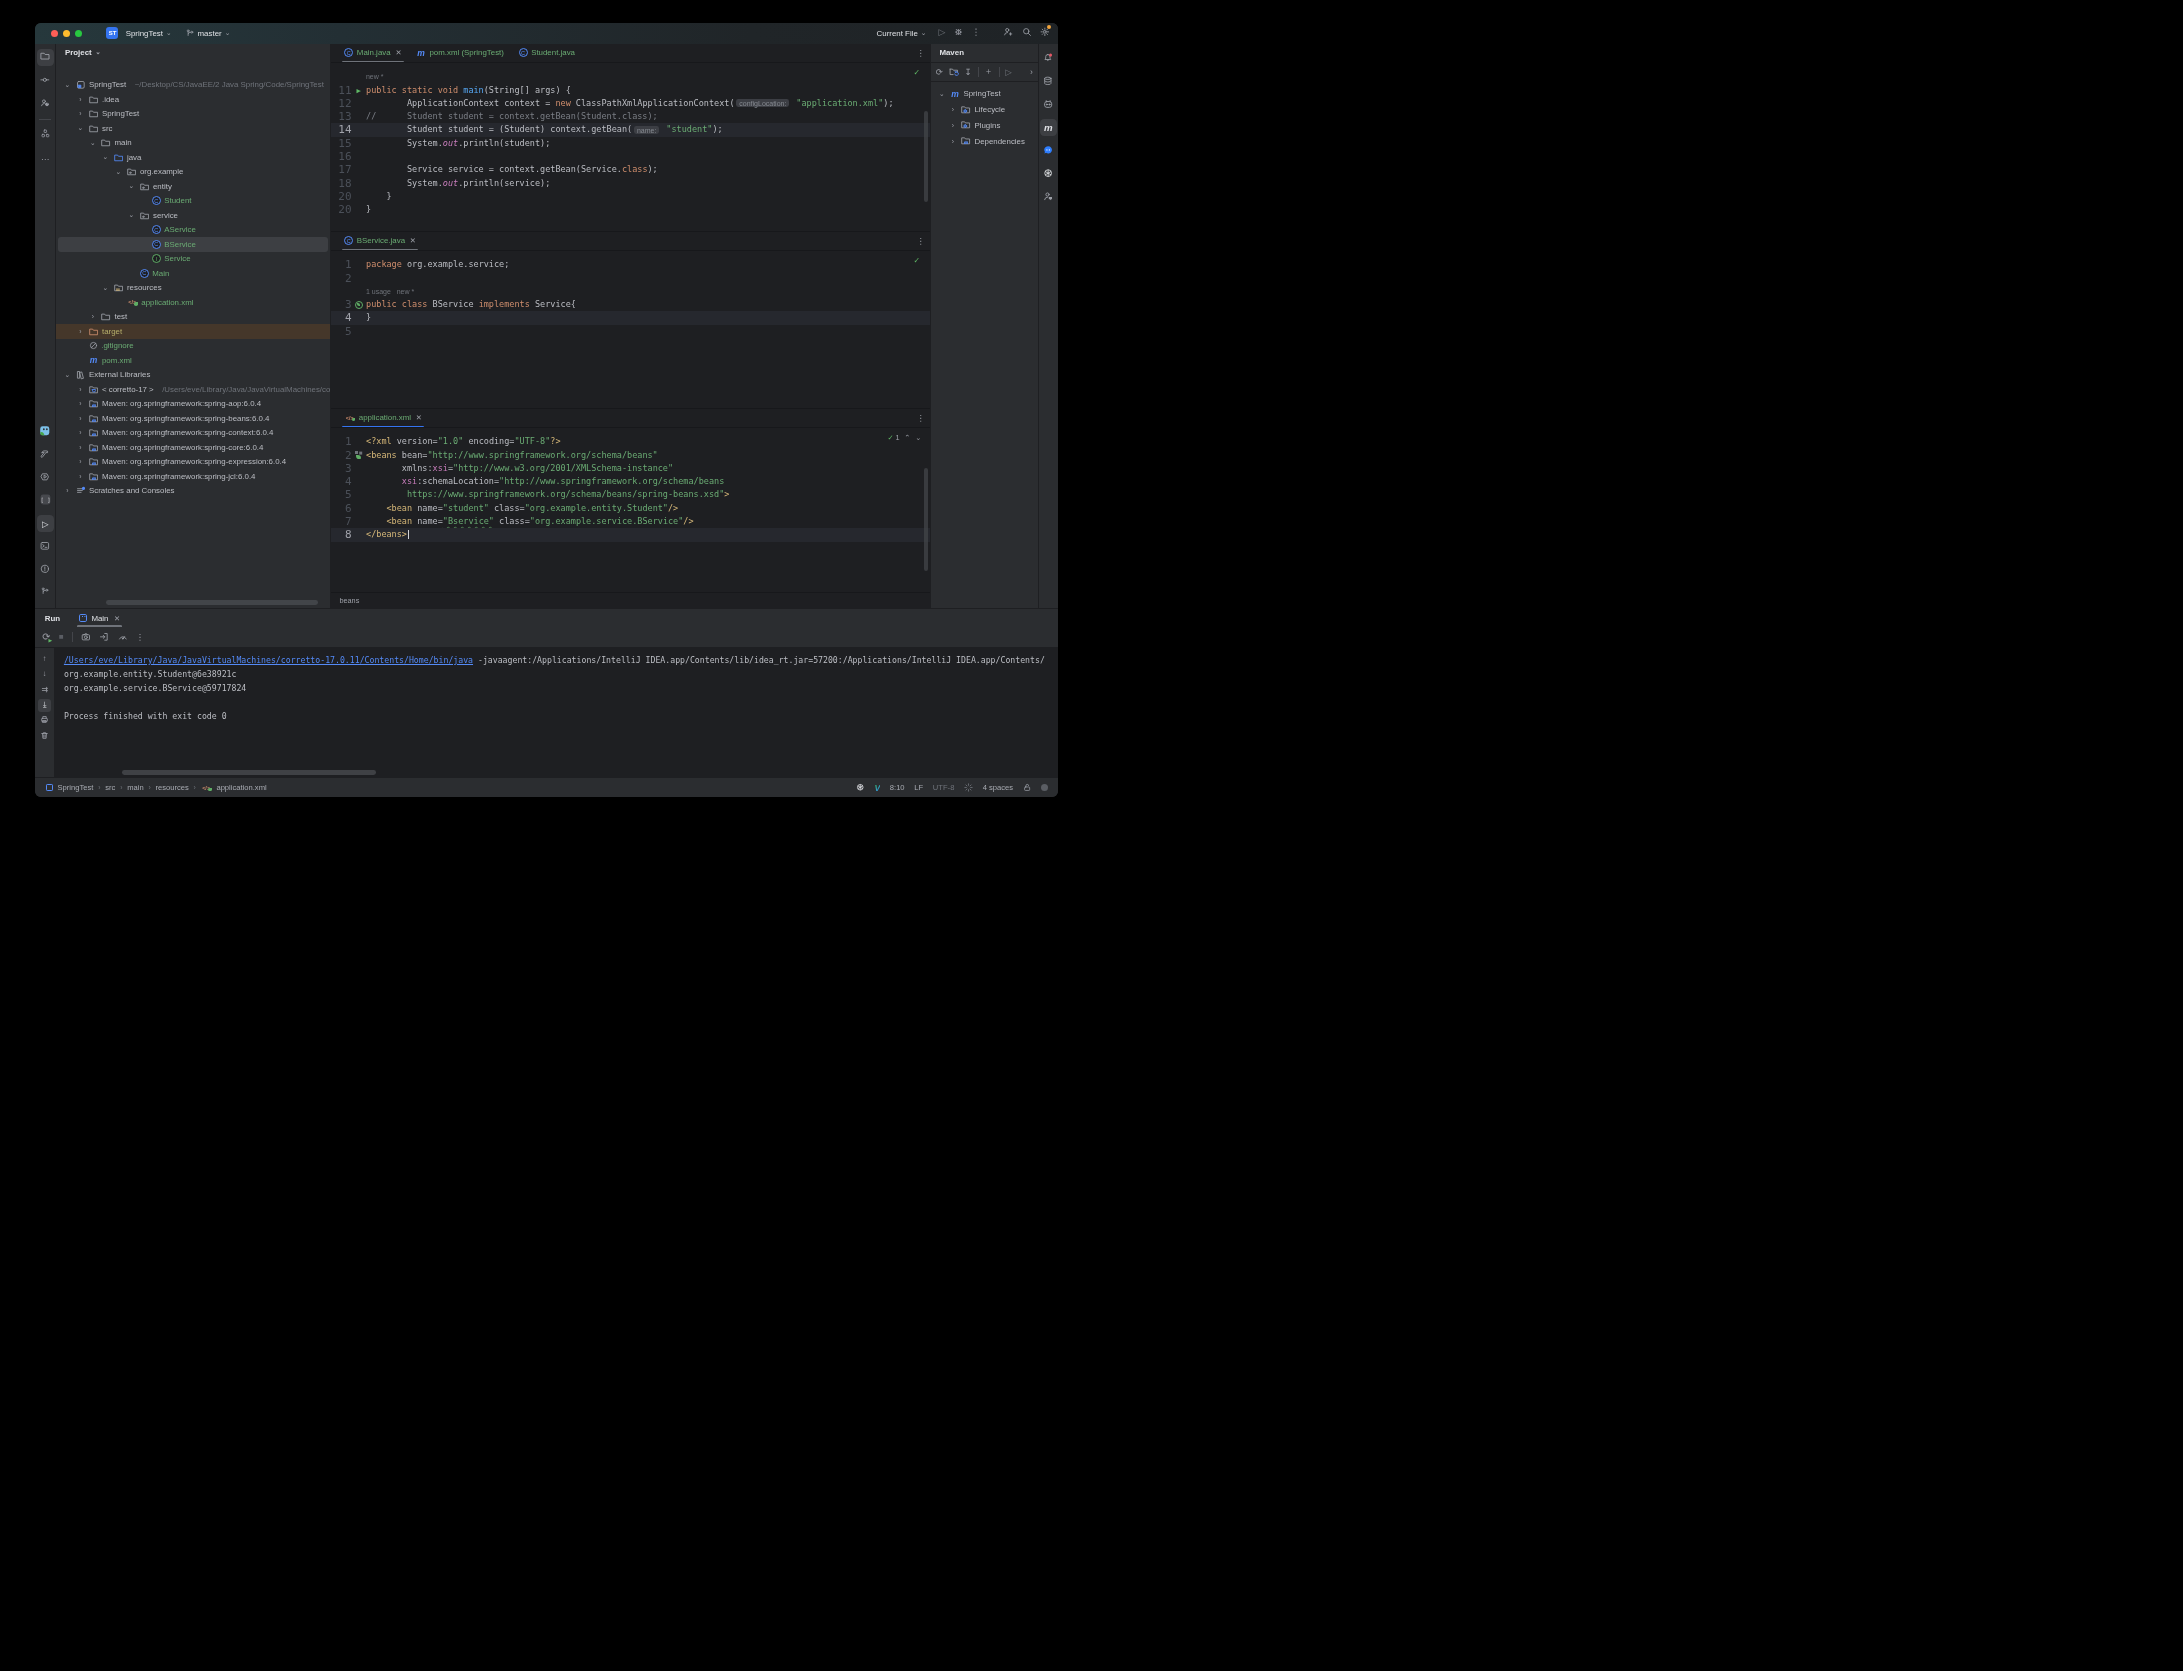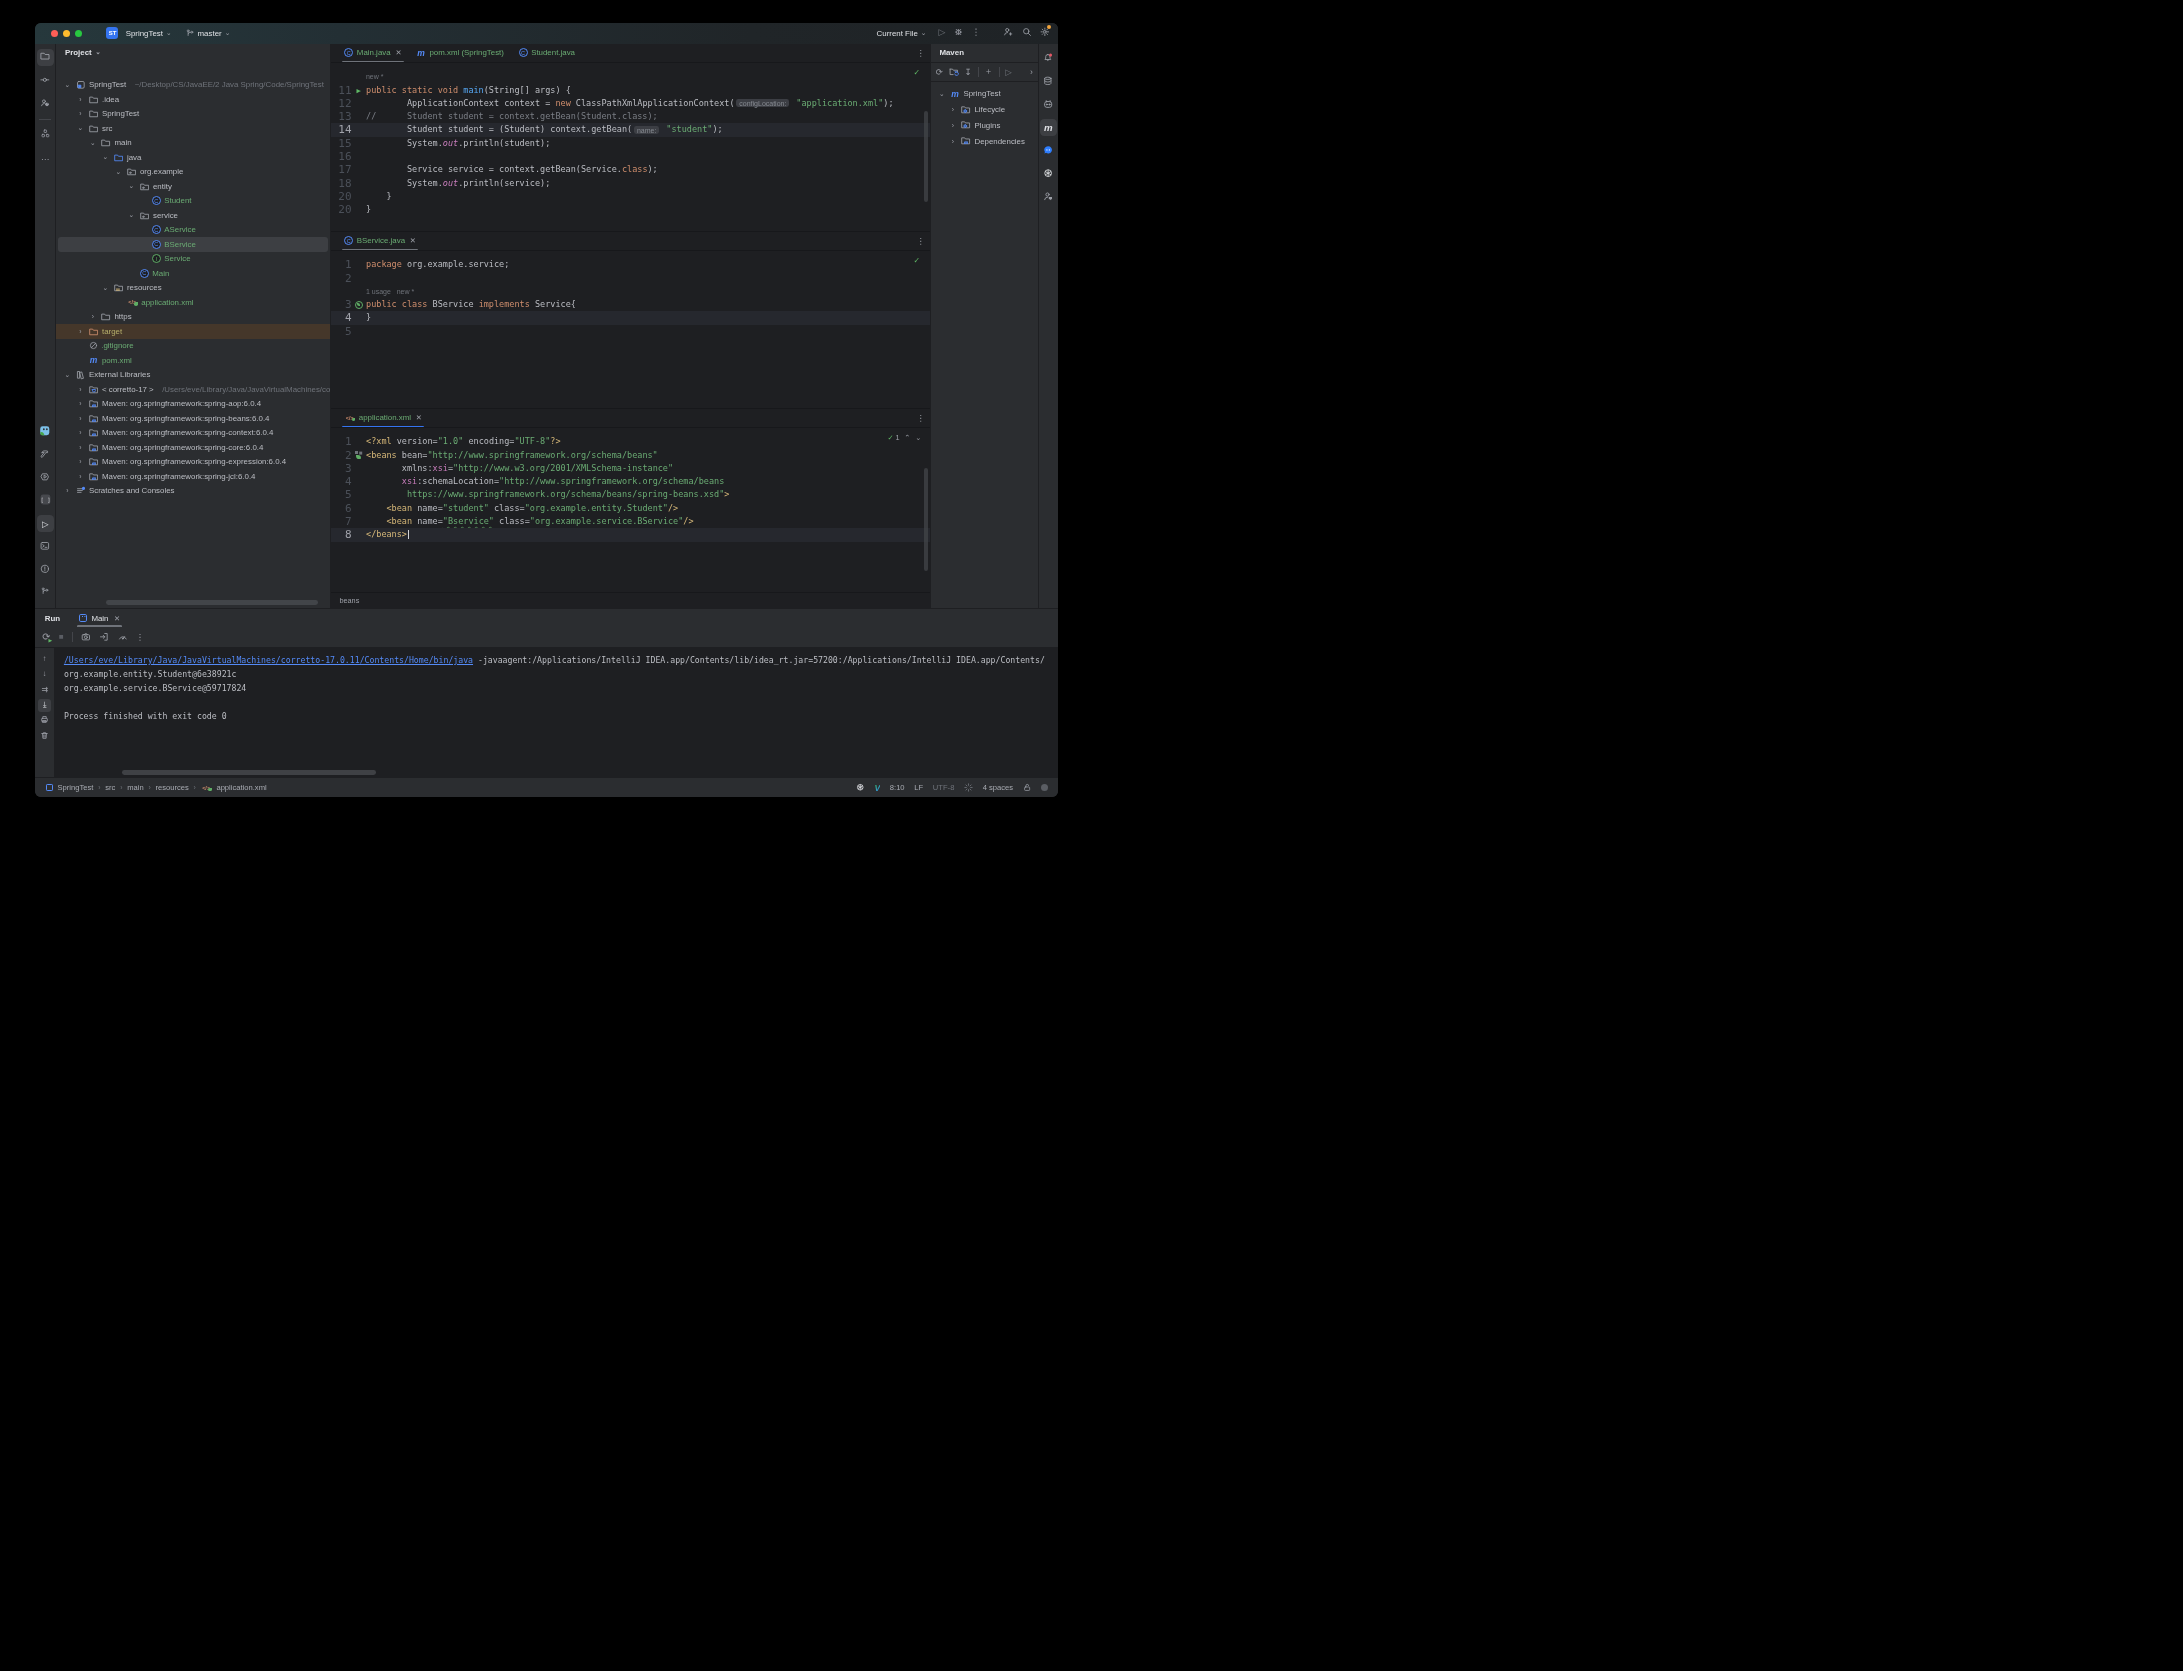--- a/index.html
+++ b/index.html
@@ -463,21 +463,21 @@
           </div>
           <div class="trow">
             <span class="rowbg"></span>
             <span class="tcell" style="padding-left: 31.5px;">
               <span class="tchev">›</span>
               <span class="icon">
                 <svg class="si" width="9.7" height="9.7" viewBox="0 0 16 16">
                   <path d="M1.8 3.5 h4.2 l1.4 1.9 h6.8 v7.4 H1.8 z" stroke="#9da0a8"></path>
                 </svg>
               </span>
-              <span class="tlabel">https</span>
+              <span class="tlabel">test</span>
             </span>
           </div>
           <div class="trow excluded">
             <span class="rowbg"></span>
             <span class="tcell" style="padding-left: 19px;">
               <span class="tchev">›</span>
               <span class="icon">
                 <svg class="si" width="9.7" height="9.7" viewBox="0 0 16 16">
                   <path d="M1.8 3.5 h4.2 l1.4 1.9 h6.8 v7.4 H1.8 z" stroke="#cf8e6d"></path>
                 </svg>

